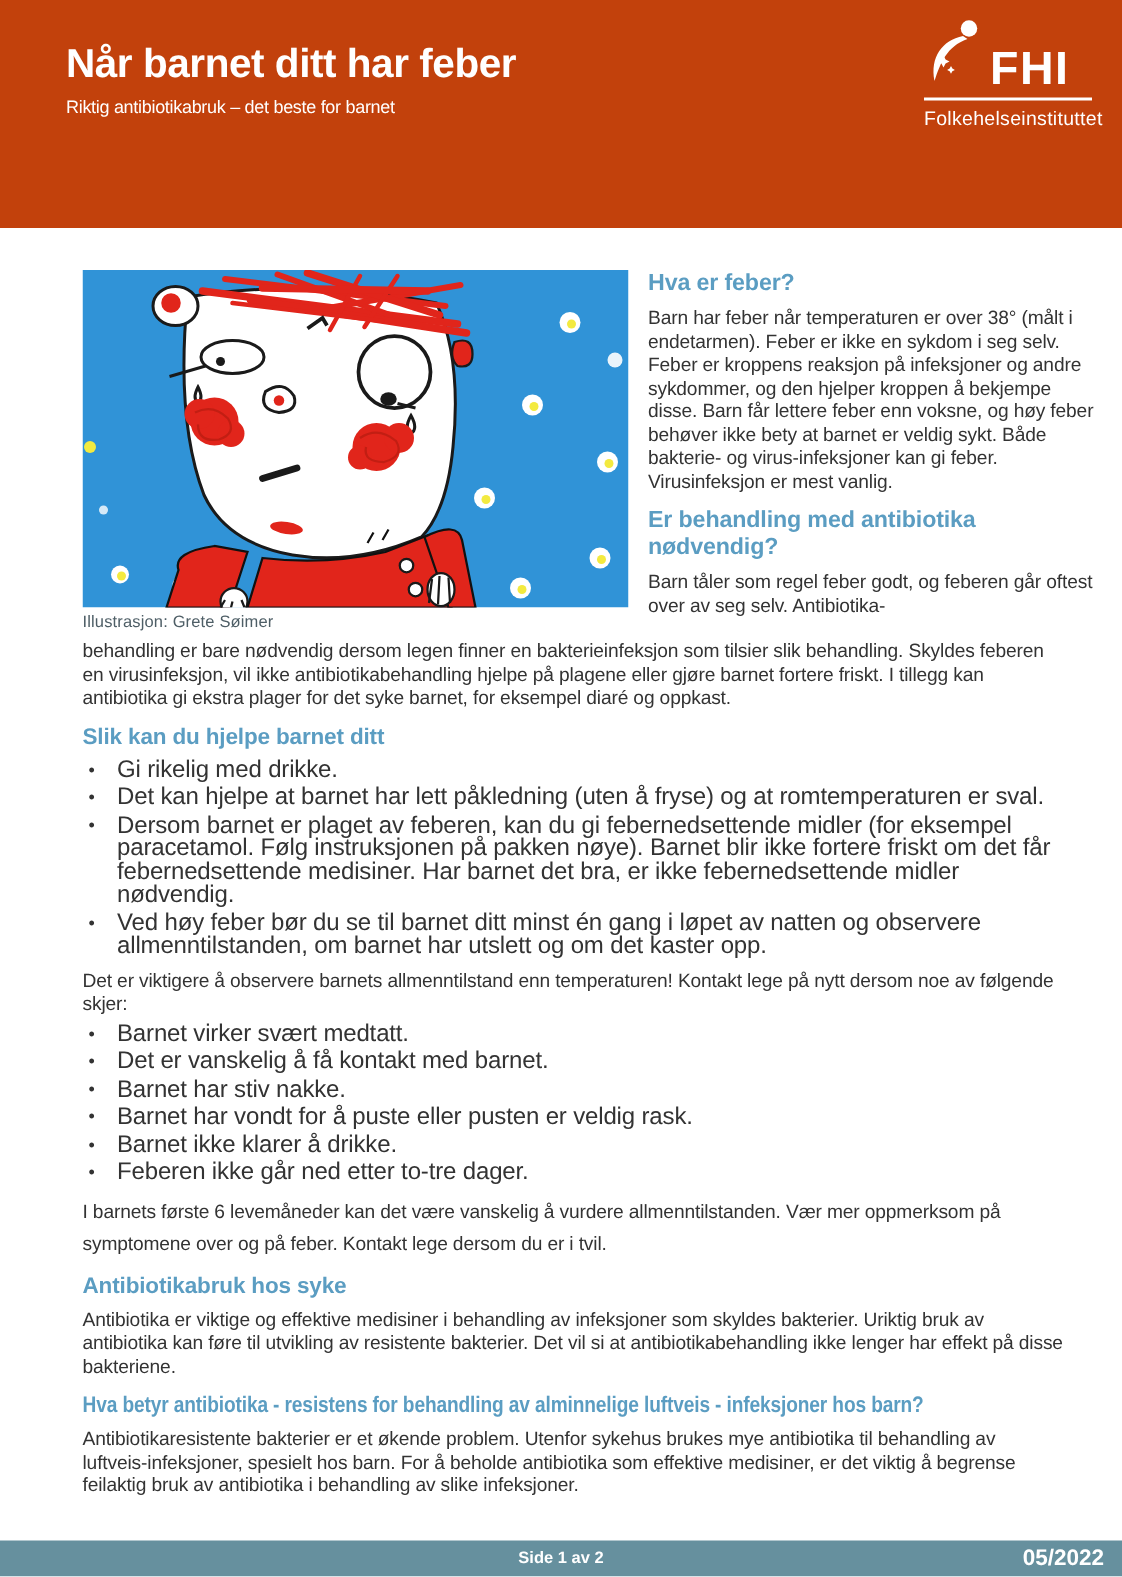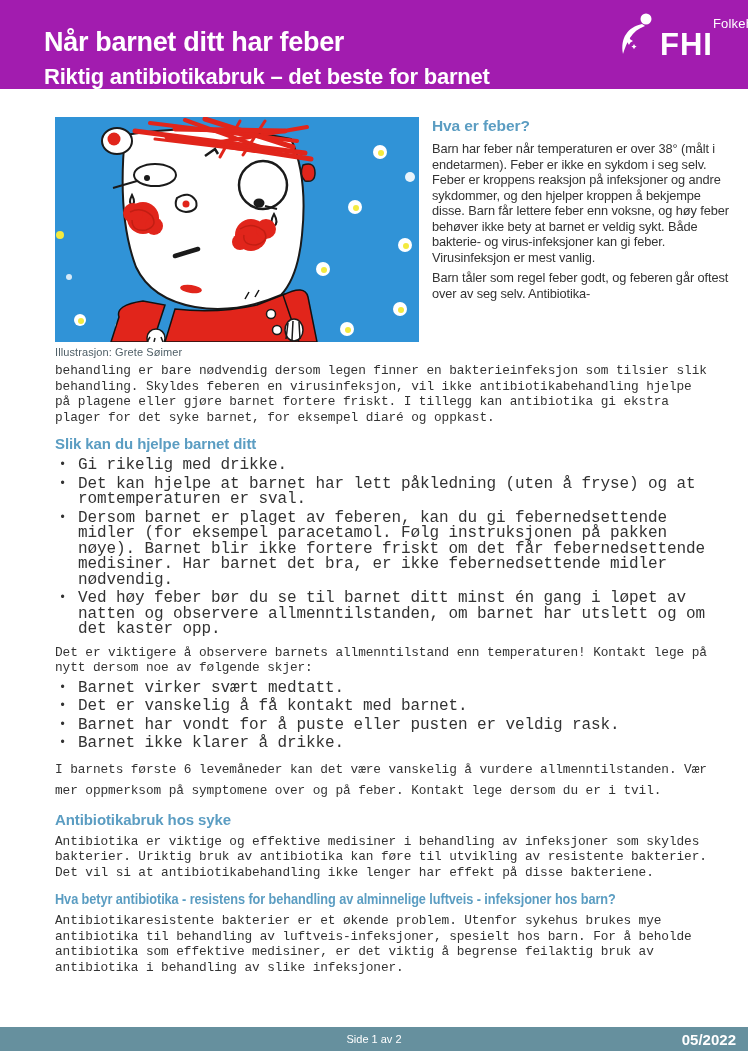--- a/index.html
+++ b/index.html
@@ -9,36 +9,36 @@
     width: 748px; height: 1051px;
     background: #ffffff;
     font-family: "Liberation Sans", sans-serif;
     color: #333333;
     overflow: hidden;
   }
 
   
   .page-header {
     position: relative;
-    height: 89px;
-    background: #a21caf;
+    height: 152px;
+    background: #c2410c;
     color: #ffffff;
   }
   .header-titles { position: absolute; left: 44px; top: 28px; }
   .page-title {
     font-size: 27px; font-weight: bold; letter-spacing: -0.3px;
     line-height: 1.1;
   }
   .page-subtitle {
-    font-size: 22px; font-weight: bold; letter-spacing: -0.2px;
+    font-size: 12px; font-weight: normal; letter-spacing: -0.2px;
     margin-top: 6px;
   }
   .fhi-logo {
     position: absolute; right: 14px; top: 12px;
-    display: flex; flex-direction: row; align-items: flex-start;
+    display: flex; flex-direction: column; align-items: flex-start;
     width: 118px;
     text-align: center;
   }
   .fhi-logo-row { display: flex; align-items: flex-end; gap: 4px; }
   .fhi-swoosh { width: 40px; height: 44px; }
   .fhi-acronym { font-size: 31px; font-weight: bold; letter-spacing: 1px; line-height: 1; }
   .fhi-divider { width: 112px; height: 2px; background: #ffffff; margin-top: 4px; }
   .fhi-name { font-size: 13px; font-weight: normal; letter-spacing: 0.2px; margin-top: 4px; }
 
   
@@ -60,21 +60,21 @@
     letter-spacing: -0.1px;
   }
   .intro-col h2.section-heading { margin-top: 0; font-size: 15.5px; }
   .intro-col h2.section-heading + p { margin-top: 6px; }
   .condense { white-space: nowrap; transform: scaleX(0.85); transform-origin: 0 50%; width: 117%; }
 
   p.body-text {
     font-size: 12.8px; line-height: 15.5px; letter-spacing: -0.1px;
     margin: 5px 0;
   }
-  .measure { padding-right: 26px; font-family: Liberation Mono, monospace; }
+  .measure { padding-right: 26px; }
 
   ul.bullet-list { list-style: none; margin: 5px 0 7px 0; }
   ul.bullet-list li {
     position: relative;
     font-size: 16px; line-height: 15.5px; letter-spacing: -0.1px;
     padding-left: 23px; margin-bottom: 3px;
   }
   ul.bullet-list li::before {
     content: "•";
     position: absolute; left: 4px; top: 0;
@@ -83,21 +83,21 @@
   p.loose { line-height: 21px; margin-top: 7px; }
 
   
   .page-footer {
     position: absolute; left: 0; bottom: 0;
     width: 748px; height: 24px;
     background: #66909E; color: #ffffff;
   }
   .footer-page {
     position: absolute; left: 50%; top: 50%; transform: translate(-50%, -50%);
-    font-size: 11px; font-weight: normal;
+    font-size: 11px; font-weight: bold;
   }
   .footer-date {
     position: absolute; right: 12px; top: 50%; transform: translateY(-50%);
     font-size: 15px; font-weight: bold;
   }
 </style>
 </head>
 <body>
 
 <header class="page-header">
@@ -247,42 +247,45 @@
           <ellipse cx="239" cy="213" rx="9" ry="11" fill="#ffffff" stroke="#1a1a1a" stroke-width="1.5"></ellipse>
           <path d="M233 206 L 231 222 M238 204 L 237 223 M244 205 L 245 222" stroke="#1a1a1a" stroke-width="1.5" fill="none"></path>
         </g>
       </svg>
       <div class="illustration-caption">Illustrasjon: Grete Søimer</div>
     </div>
 
     <div class="intro-col">
       <h2 class="section-heading">Hva er feber?</h2>
       <p class="body-text">Barn har feber når temperaturen er over 38° (målt i endetarmen). Feber er ikke en sykdom i seg selv. Feber er kroppens reaksjon på infeksjoner og andre sykdommer, og den hjelper kroppen å bekjempe disse. Barn får lettere feber enn voksne, og høy feber behøver ikke bety at barnet er veldig sykt. Både bakterie- og virus-infeksjoner kan gi feber. Virusinfeksjon er mest vanlig.</p>
+      <h2 class="section-heading" style="margin-top:10px">Er behandling med antibiotika nødvendig?</h2>
       <p class="body-text">Barn tåler som regel feber godt, og feberen går oftest over av seg selv. Antibiotika-</p>
     </div>
   </div>
 
   <p class="body-text measure">behandling er bare nødvendig dersom legen finner en bakterieinfeksjon som tilsier slik behandling. Skyldes feberen en virusinfeksjon, vil ikke antibiotikabehandling hjelpe på plagene eller gjøre barnet fortere friskt. I tillegg kan antibiotika gi ekstra plager for det syke barnet, for eksempel diaré og oppkast.</p>
 
   <h2 class="section-heading">Slik kan du hjelpe barnet ditt</h2>
 
   <ul class="bullet-list measure">
     <li>Gi rikelig med drikke.</li>
     <li>Det kan hjelpe at barnet har lett påkledning (uten å fryse) og at romtemperaturen er sval.</li>
     <li>Dersom barnet er plaget av feberen, kan du gi febernedsettende midler (for eksempel paracetamol. Følg instruksjonen på pakken nøye). Barnet blir ikke fortere friskt om det får febernedsettende medisiner. Har barnet det bra, er ikke febernedsettende midler nødvendig.</li>
     <li>Ved høy feber bør du se til barnet ditt minst én gang i løpet av natten og observere allmenntilstanden, om barnet har utslett og om det kaster opp.</li>
   </ul>
 
   <p class="body-text measure">Det er viktigere å observere barnets allmenntilstand enn temperaturen! Kontakt lege på nytt dersom noe av følgende skjer:</p>
 
   <ul class="bullet-list measure">
     <li>Barnet virker svært medtatt.</li>
     <li>Det er vanskelig å få kontakt med barnet.</li>
+    <li>Barnet har stiv nakke.</li>
     <li>Barnet har vondt for å puste eller pusten er veldig rask.</li>
     <li>Barnet ikke klarer å drikke.</li>
+    <li>Feberen ikke går ned etter to-tre dager.</li>
   </ul>
 
   <p class="body-text measure loose">I barnets første 6 levemåneder kan det være vanskelig å vurdere allmenntilstanden. Vær mer oppmerksom på symptomene over og på feber. Kontakt lege dersom du er i tvil.</p>
 
   <h2 class="section-heading">Antibiotikabruk hos syke</h2>
   <p class="body-text measure">Antibiotika er viktige og effektive medisiner i behandling av infeksjoner som skyldes bakterier. Uriktig bruk av antibiotika kan føre til utvikling av resistente bakterier. Det vil si at antibiotikabehandling ikke lenger har effekt på disse bakteriene.</p>
 
   <h2 class="section-heading condense">Hva betyr antibiotika - resistens for behandling av alminnelige luftveis - infeksjoner hos barn?</h2>
   <p class="body-text measure">Antibiotikaresistente bakterier er et økende problem. Utenfor sykehus brukes mye antibiotika til behandling av luftveis-infeksjoner, spesielt hos barn. For å beholde antibiotika som effektive medisiner, er det viktig å begrense feilaktig bruk av antibiotika i behandling av slike infeksjoner.</p>
 

